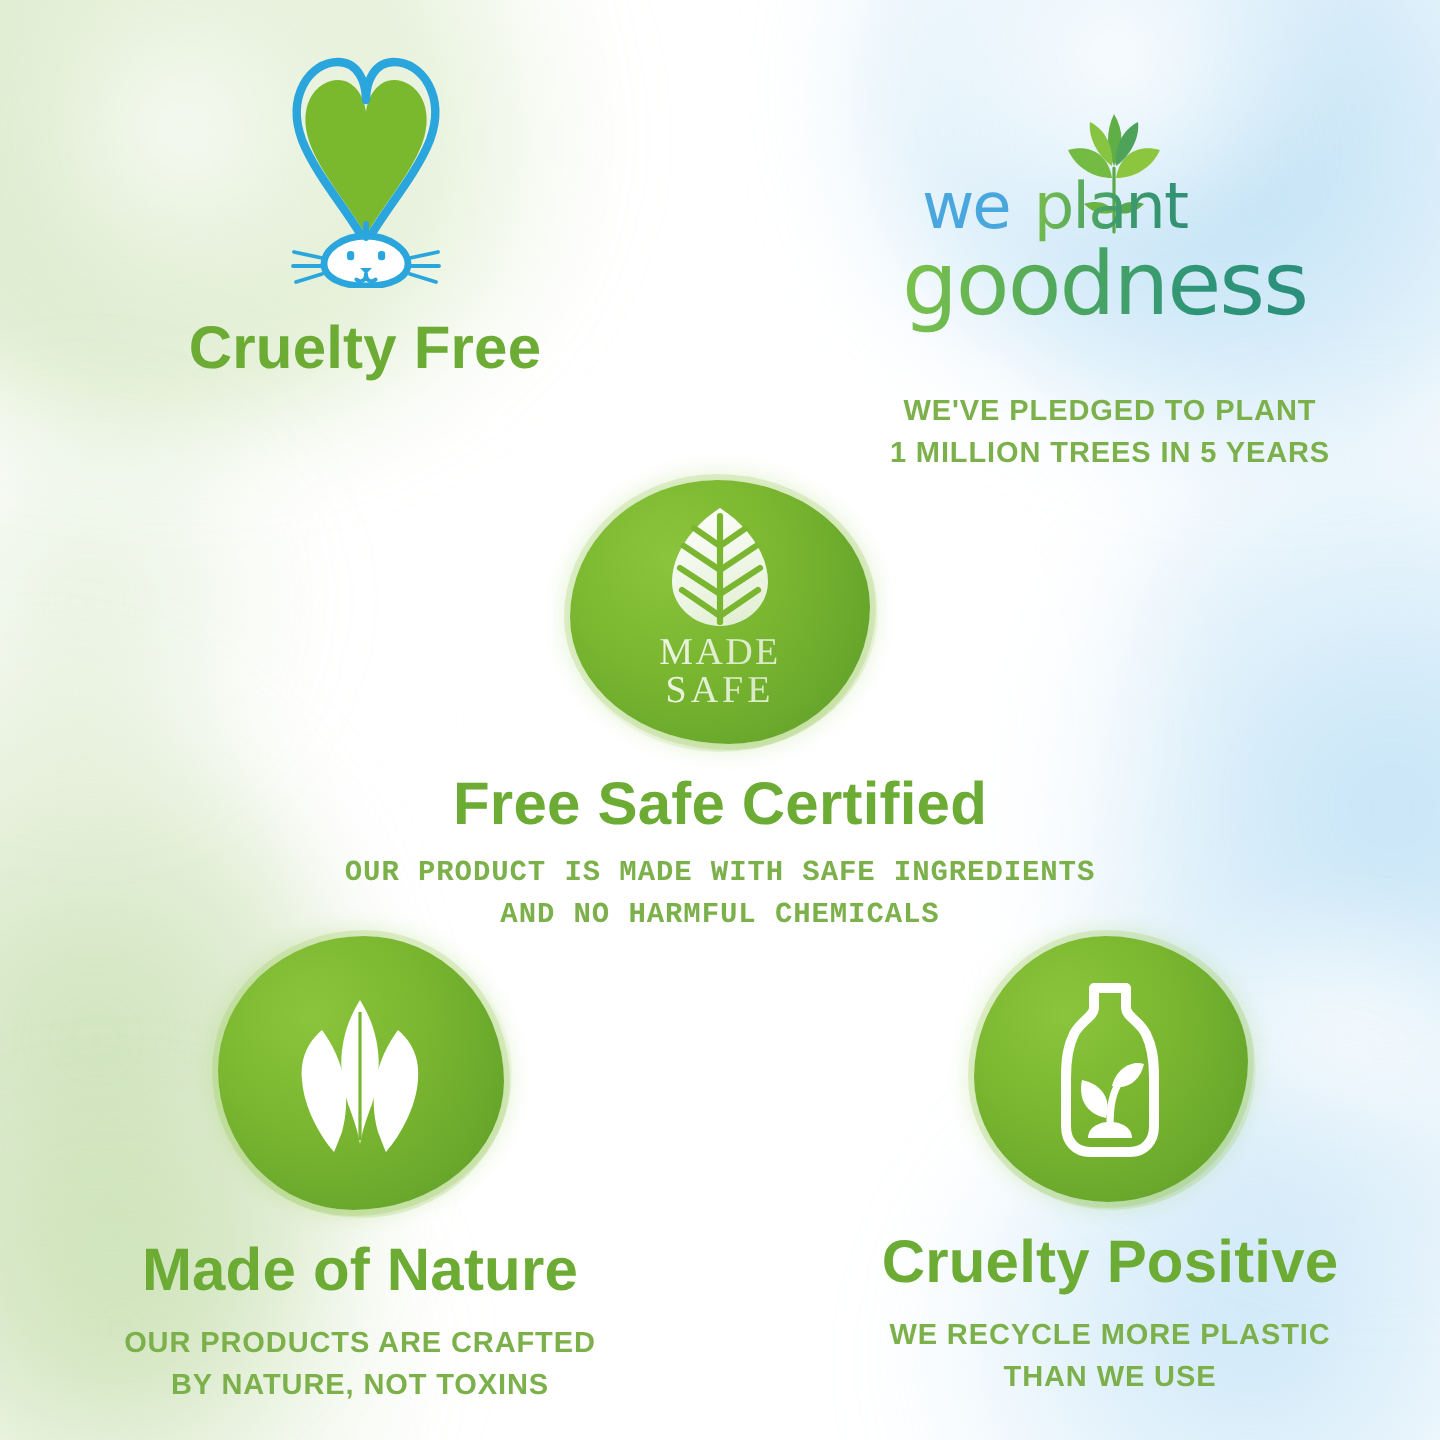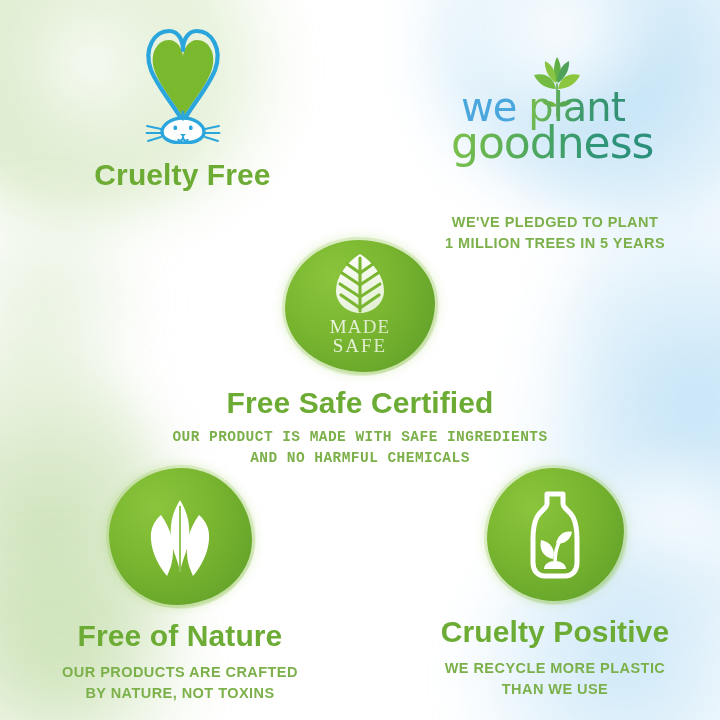--- a/index.html
+++ b/index.html
@@ -71,21 +71,21 @@
     pointer-events:none;
   }
   .badge svg { position:relative; z-index:1; }
 
   
   #cf-logo { display:block; margin:0 auto; }
 
   
   #wpg { position:relative; width:200px; height:96px; margin:0 auto; }
   #wpg-plant { position:absolute; left:60px; top:-4px; }
-  .wpg-line { font-size:40px; font-weight:normal; line-height:.95; white-space:nowrap;
+  .wpg-line { font-size:32px; font-weight:normal; line-height:.95; white-space:nowrap;
               font-family:"DejaVu Sans", sans-serif; letter-spacing:-1px; }
   #wpg-l1 { position:absolute; left:6px; top:28px; }
   #wpg-l2 { position:absolute; left:-4px; top:62px; font-size:44px; }
   .g-we { color:#4aa7de; }
   .g-plant {
     background:linear-gradient(100deg,#7cc04a 0%,#3f9b6d 55%,#2e8f74 100%);
     -webkit-background-clip:text; background-clip:text; color:transparent;
   }
   .g-goodness {
     background:linear-gradient(95deg,#7dc24b 0%,#55ab5a 35%,#2f9577 72%,#2b8f7c 100%);
@@ -156,21 +156,21 @@
         <path d="M43 27 C50 22 55 13 54 5 C46 9 42 18 43 27 Z" fill="#4fa25a"></path>
       </svg>
       <div id="wpg-l1" class="wpg-line">
         <span class="g-we">we</span><span style="display:inline-block;width:12px"></span><span class="g-plant">plant</span>
       </div>
       <div id="wpg-l2" class="wpg-line">
         <span class="g-goodness">goodness</span>
       </div>
     </div>
 
-    <div class="body-text" style="margin-top:56px;">WE'VE PLEDGED TO PLANT
+    <div class="body-text" style="margin-top:40px;">WE'VE PLEDGED TO PLANT
 1 MILLION TREES IN 5 YEARS</div>
   </div>
 
   <div class="cell" style="left:70px; top:240px; width:580px;">
 
     <div class="badge" style="width:150px; height:132px; border-radius:49% 51% 47% 53% / 52% 48% 52% 48%;">
       <div style="display:flex; flex-direction:column; align-items:center; gap:3px; transform:translateY(-2px);">
         <svg width="52" height="62" viewBox="0 0 52 62" fill="none">
           <path d="M26 1 C40 10 50 24 50 38 C50 50 39 60 26 60 C13 60 2 50 2 38 C2 24 12 10 26 1 Z" fill="#ffffff"></path>
           <g stroke="#7ab62f" stroke-width="3.1" fill="none" stroke-linecap="round">
@@ -200,21 +200,21 @@
 
         <path d="M40 4 C50 20 52 38 46 56 C43 64 41 70 40 76 C39 70 37 64 34 56 C28 38 30 20 40 4 Z" fill="#ffffff"></path>
         <path d="M40 10 L40 74" stroke="#7ab62f" stroke-width="1.6"></path>
 
         <path d="M21 19 C32 34 36 52 31 70 C29 75 28 78 27 80 C20 72 12 58 11 44 C10 33 14 25 21 19 Z" fill="#ffffff"></path>
 
         <path d="M59 19 C48 34 44 52 49 70 C51 75 52 78 53 80 C60 72 68 58 69 44 C70 33 66 25 59 19 Z" fill="#ffffff"></path>
       </svg>
     </div>
 
-    <div class="heading" style="margin-top:14px;">Free of Nature</div>
+    <div class="heading" style="margin-top:14px;">Made of Nature</div>
     <div class="body-text" style="margin-top:10px;">OUR PRODUCTS ARE CRAFTED
 BY NATURE, NOT TOXINS</div>
   </div>
 
   <div class="cell" style="left:405px; top:468px; width:300px;">
 
     <div class="badge" style="width:137px; height:133px; border-radius:48% 52% 51% 49% / 53% 47% 53% 47%;">
       <svg width="70" height="88" viewBox="0 0 70 88" fill="none">
 
         <path d="M27 3 L43 3 L43 13 C43 17 50 20 53 26 C56 32 57 38 57 48 L57 72 C57 80 52 85 45 85 L25 85

